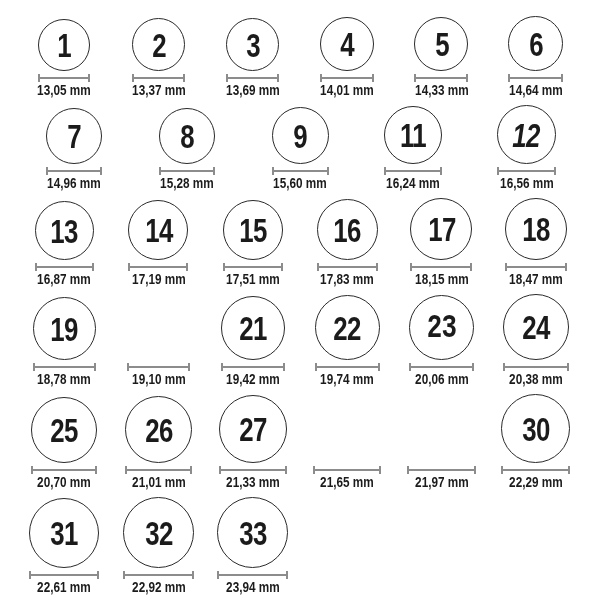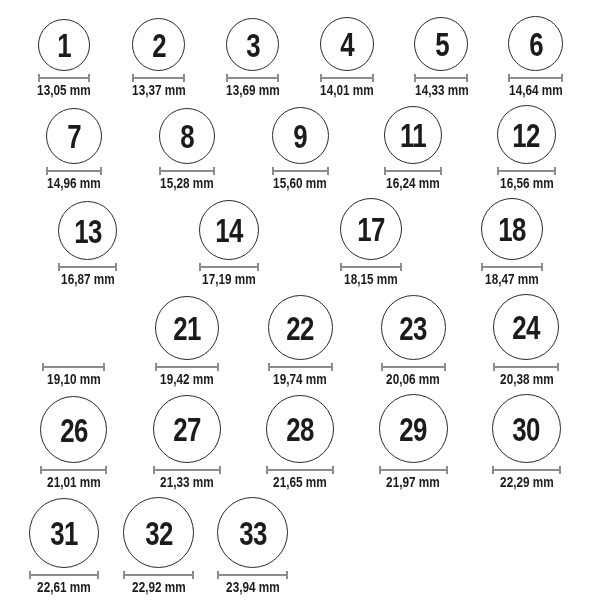--- a/index.html
+++ b/index.html
@@ -149,21 +149,21 @@
 
   <div class="cell">
     <div class="circle" style="width: 58px; height: 58px; text-align: right;">
       <span class="num">11</span>
     </div>
     <div class="measure" style="width: 58px;"></div>
     <div class="dlabel">16,24 mm</div>
   </div>
 
   <div class="cell">
-    <div class="circle" style="width: 59px; height: 59px;">
+    <div class="circle" style="width: 59px; height: 59px; font-style: italic;">
       <span class="num">12</span>
     </div>
     <div class="measure" style="width: 59px;"></div>
     <div class="dlabel">16,56 mm</div>
   </div>
 </div>
     <div class="row">
   <div class="cell">
     <div class="circle" style="width: 59px; height: 59px;">
       <span class="num">13</span>
@@ -173,39 +173,60 @@
   </div>
 
   <div class="cell">
     <div class="circle" style="width: 60px; height: 60px;">
       <span class="num">14</span>
     </div>
     <div class="measure" style="width: 60px;"></div>
     <div class="dlabel">17,19 mm</div>
   </div>
 
-
+  <div class="cell">
+    <div class="circle" style="width: 60px; height: 60px;">
+      <span class="num">15</span>
+    </div>
+    <div class="measure" style="width: 60px;"></div>
+    <div class="dlabel">17,51 mm</div>
+  </div>
+
+  <div class="cell">
+    <div class="circle" style="width: 61px; height: 61px;">
+      <span class="num">16</span>
+    </div>
+    <div class="measure" style="width: 61px;"></div>
+    <div class="dlabel">17,83 mm</div>
+  </div>
 
   <div class="cell">
     <div class="circle" style="width: 62px; height: 62px;">
       <span class="num">17</span>
     </div>
     <div class="measure" style="width: 62px;"></div>
     <div class="dlabel">18,15 mm</div>
   </div>
 
   <div class="cell">
     <div class="circle" style="width: 62px; height: 62px; text-align: center;">
       <span class="num">18</span>
     </div>
     <div class="measure" style="width: 62px;"></div>
     <div class="dlabel">18,47 mm</div>
   </div>
 </div>
     <div class="row">
+  <div class="cell">
+    <div class="circle" style="width: 63px; height: 63px;">
+      <span class="num">19</span>
+    </div>
+    <div class="measure" style="width: 63px;"></div>
+    <div class="dlabel">18,78 mm</div>
+  </div>
 
   <div class="cell">
     <div class="measure" style="width: 63px;"></div>
     <div class="dlabel">19,10 mm</div>
   </div>
 
   <div class="cell">
     <div class="circle" style="width: 64px; height: 64px;">
       <span class="num">21</span>
     </div>
@@ -215,65 +236,66 @@
 
   <div class="cell">
     <div class="circle" style="width: 65px; height: 65px;">
       <span class="num">22</span>
     </div>
     <div class="measure" style="width: 65px;"></div>
     <div class="dlabel">19,74 mm</div>
   </div>
 
   <div class="cell">
-    <div class="circle" style="width: 65px; height: 65px;">
+    <div class="circle" style="width: 65px; height: 65px; font-family: Liberation Mono, monospace;">
       <span class="num">23</span>
     </div>
     <div class="measure" style="width: 65px;"></div>
     <div class="dlabel">20,06 mm</div>
   </div>
 
   <div class="cell">
     <div class="circle" style="width: 66px; height: 66px;">
       <span class="num">24</span>
     </div>
     <div class="measure" style="width: 66px;"></div>
     <div class="dlabel">20,38 mm</div>
   </div>
 </div>
     <div class="row">
+  <div class="cell">
+    <div class="circle" style="width: 66px; height: 66px;">
+      <span class="num">25</span>
+    </div>
+    <div class="measure" style="width: 66px;"></div>
+    <div class="dlabel">20,70 mm</div>
+  </div>
 
   <div class="cell">
     <div class="circle" style="width: 67px; height: 67px;">
       <span class="num">26</span>
     </div>
     <div class="measure" style="width: 67px;"></div>
     <div class="dlabel">21,01 mm</div>
   </div>
 
   <div class="cell">
     <div class="circle" style="width: 68px; height: 68px; text-align: center;">
       <span class="num">27</span>
     </div>
     <div class="measure" style="width: 68px;"></div>
     <div class="dlabel">21,33 mm</div>
   </div>
 
   <div class="cell">
-    <div class="circle" style="width: 68px; height: 68px;">
-      <span class="num">28</span>
-    </div>
     <div class="measure" style="width: 68px;"></div>
     <div class="dlabel">21,65 mm</div>
   </div>
 
   <div class="cell">
-    <div class="circle" style="width: 69px; height: 69px;">
-      <span class="num">29</span>
-    </div>
     <div class="measure" style="width: 69px;"></div>
     <div class="dlabel">21,97 mm</div>
   </div>
 
   <div class="cell">
     <div class="circle" style="width: 69px; height: 69px;">
       <span class="num">30</span>
     </div>
     <div class="measure" style="width: 69px;"></div>
     <div class="dlabel">22,29 mm</div>

